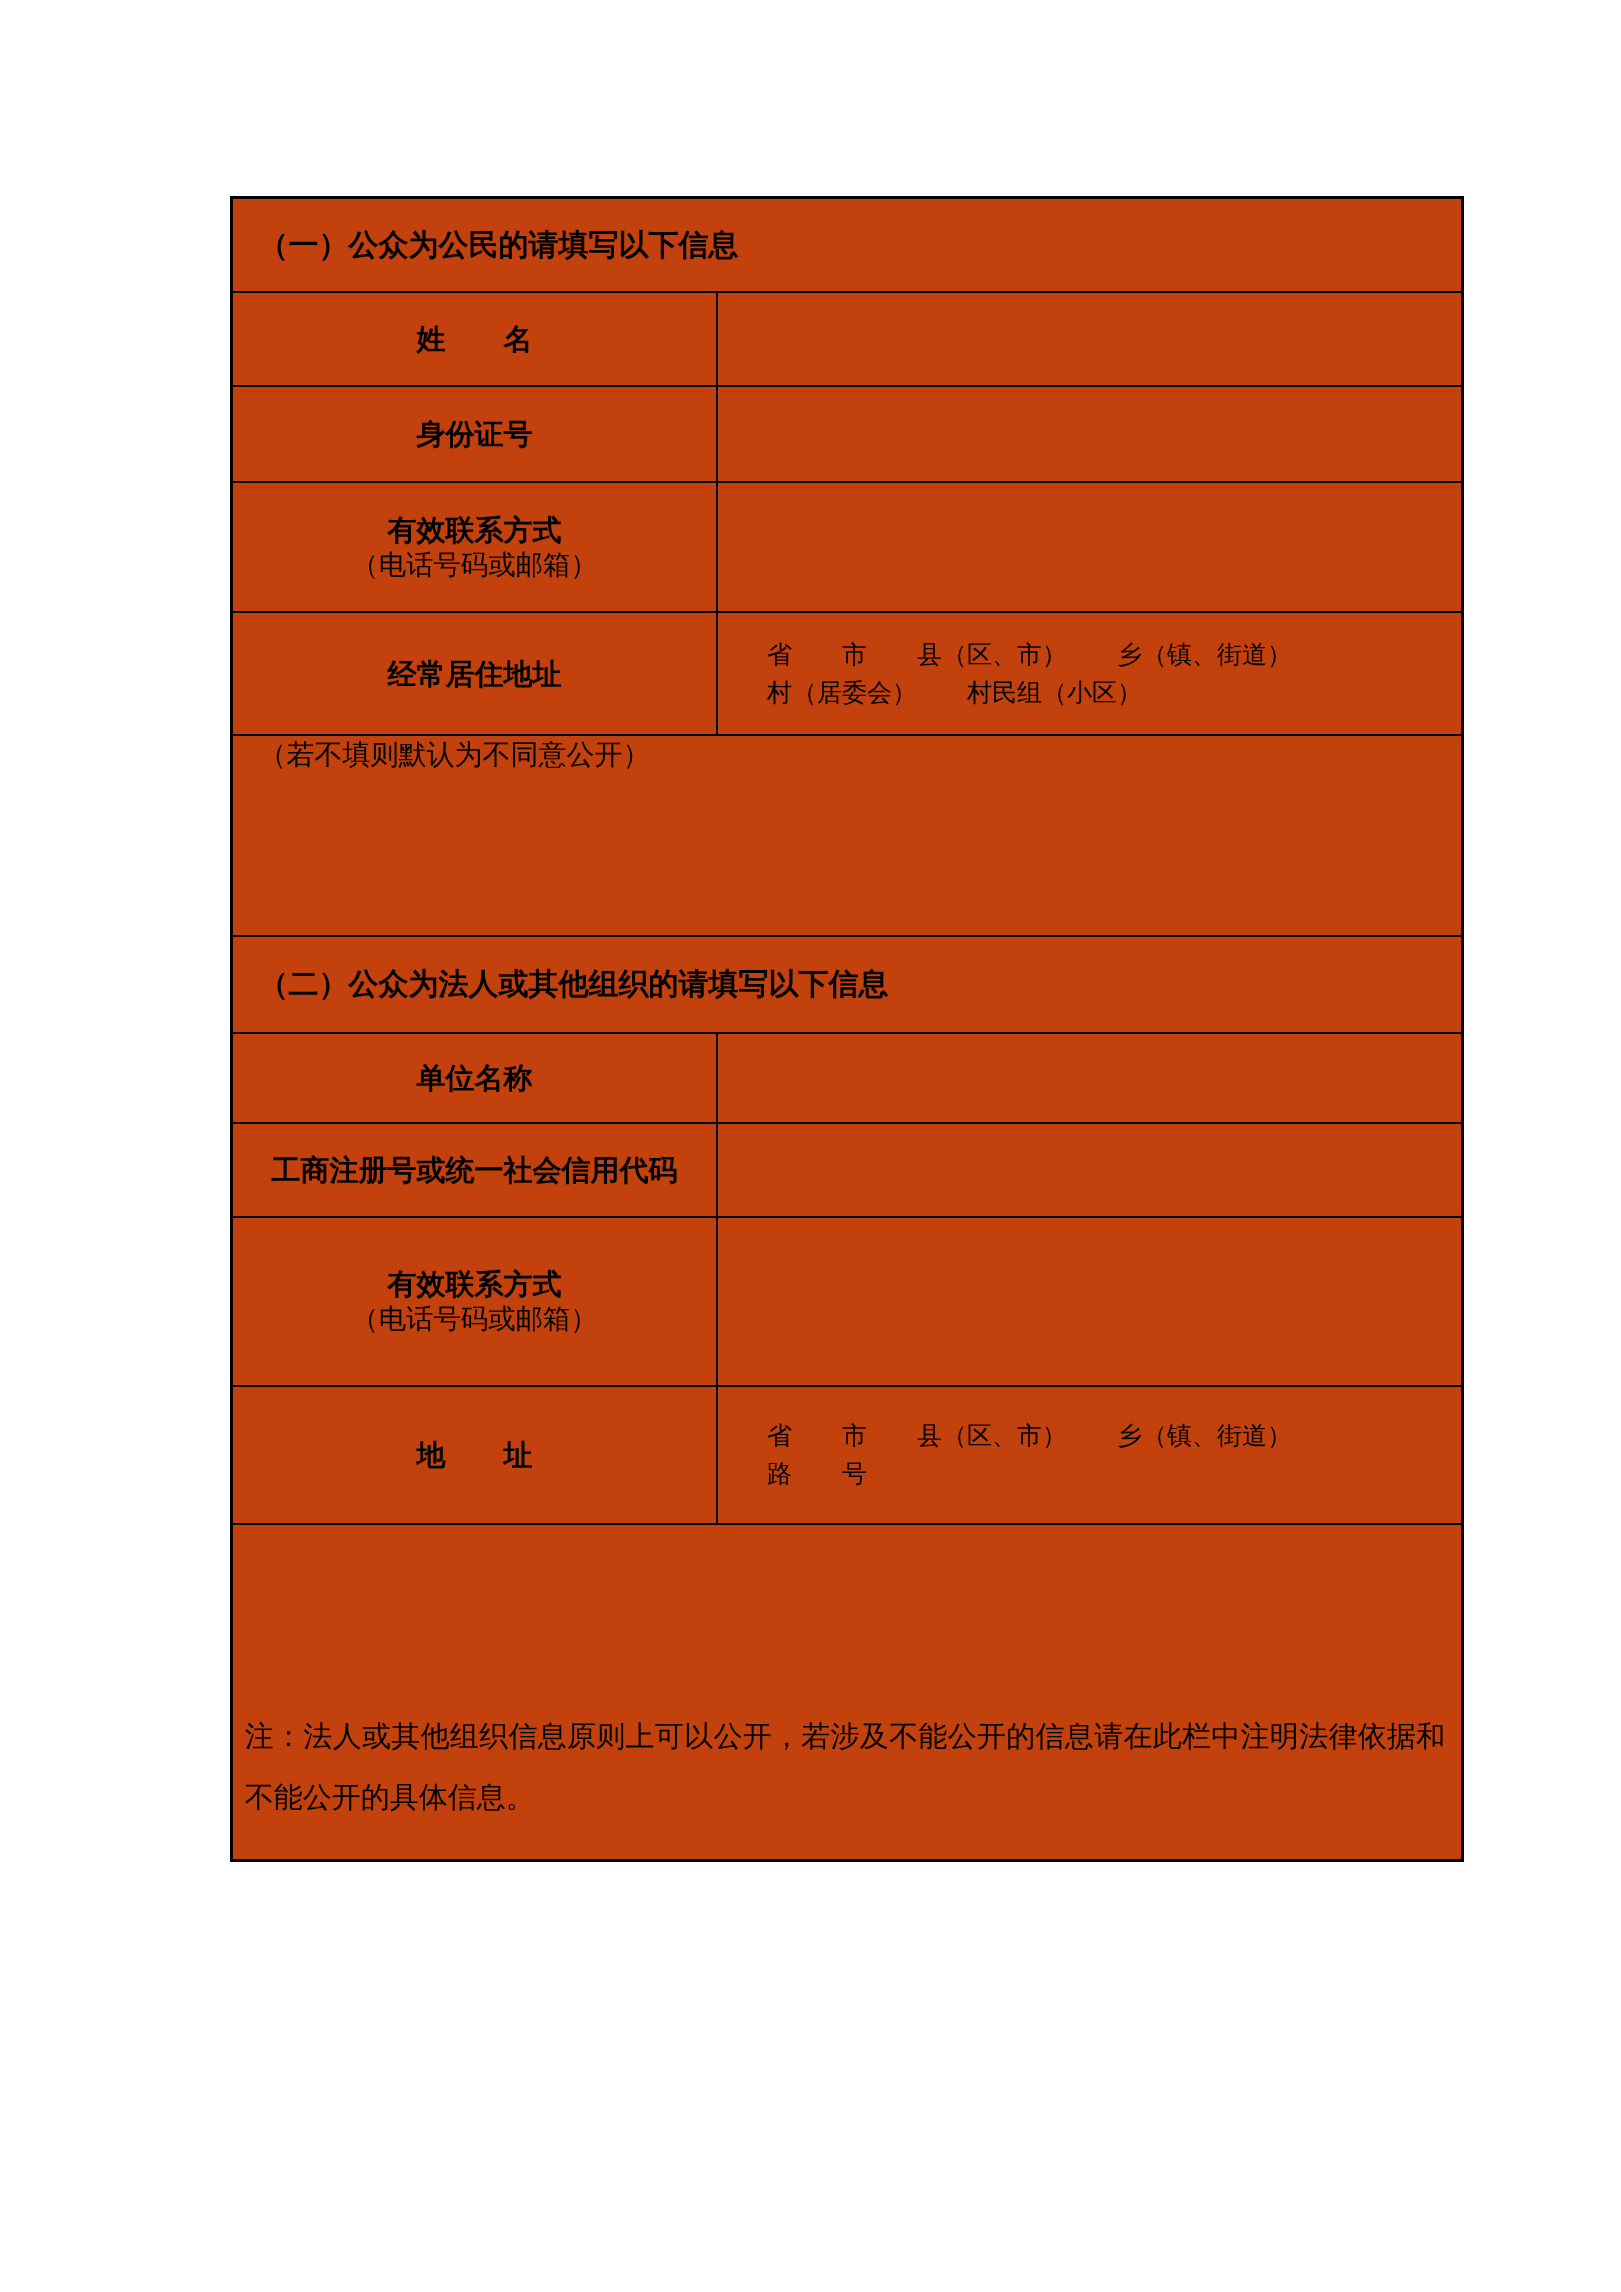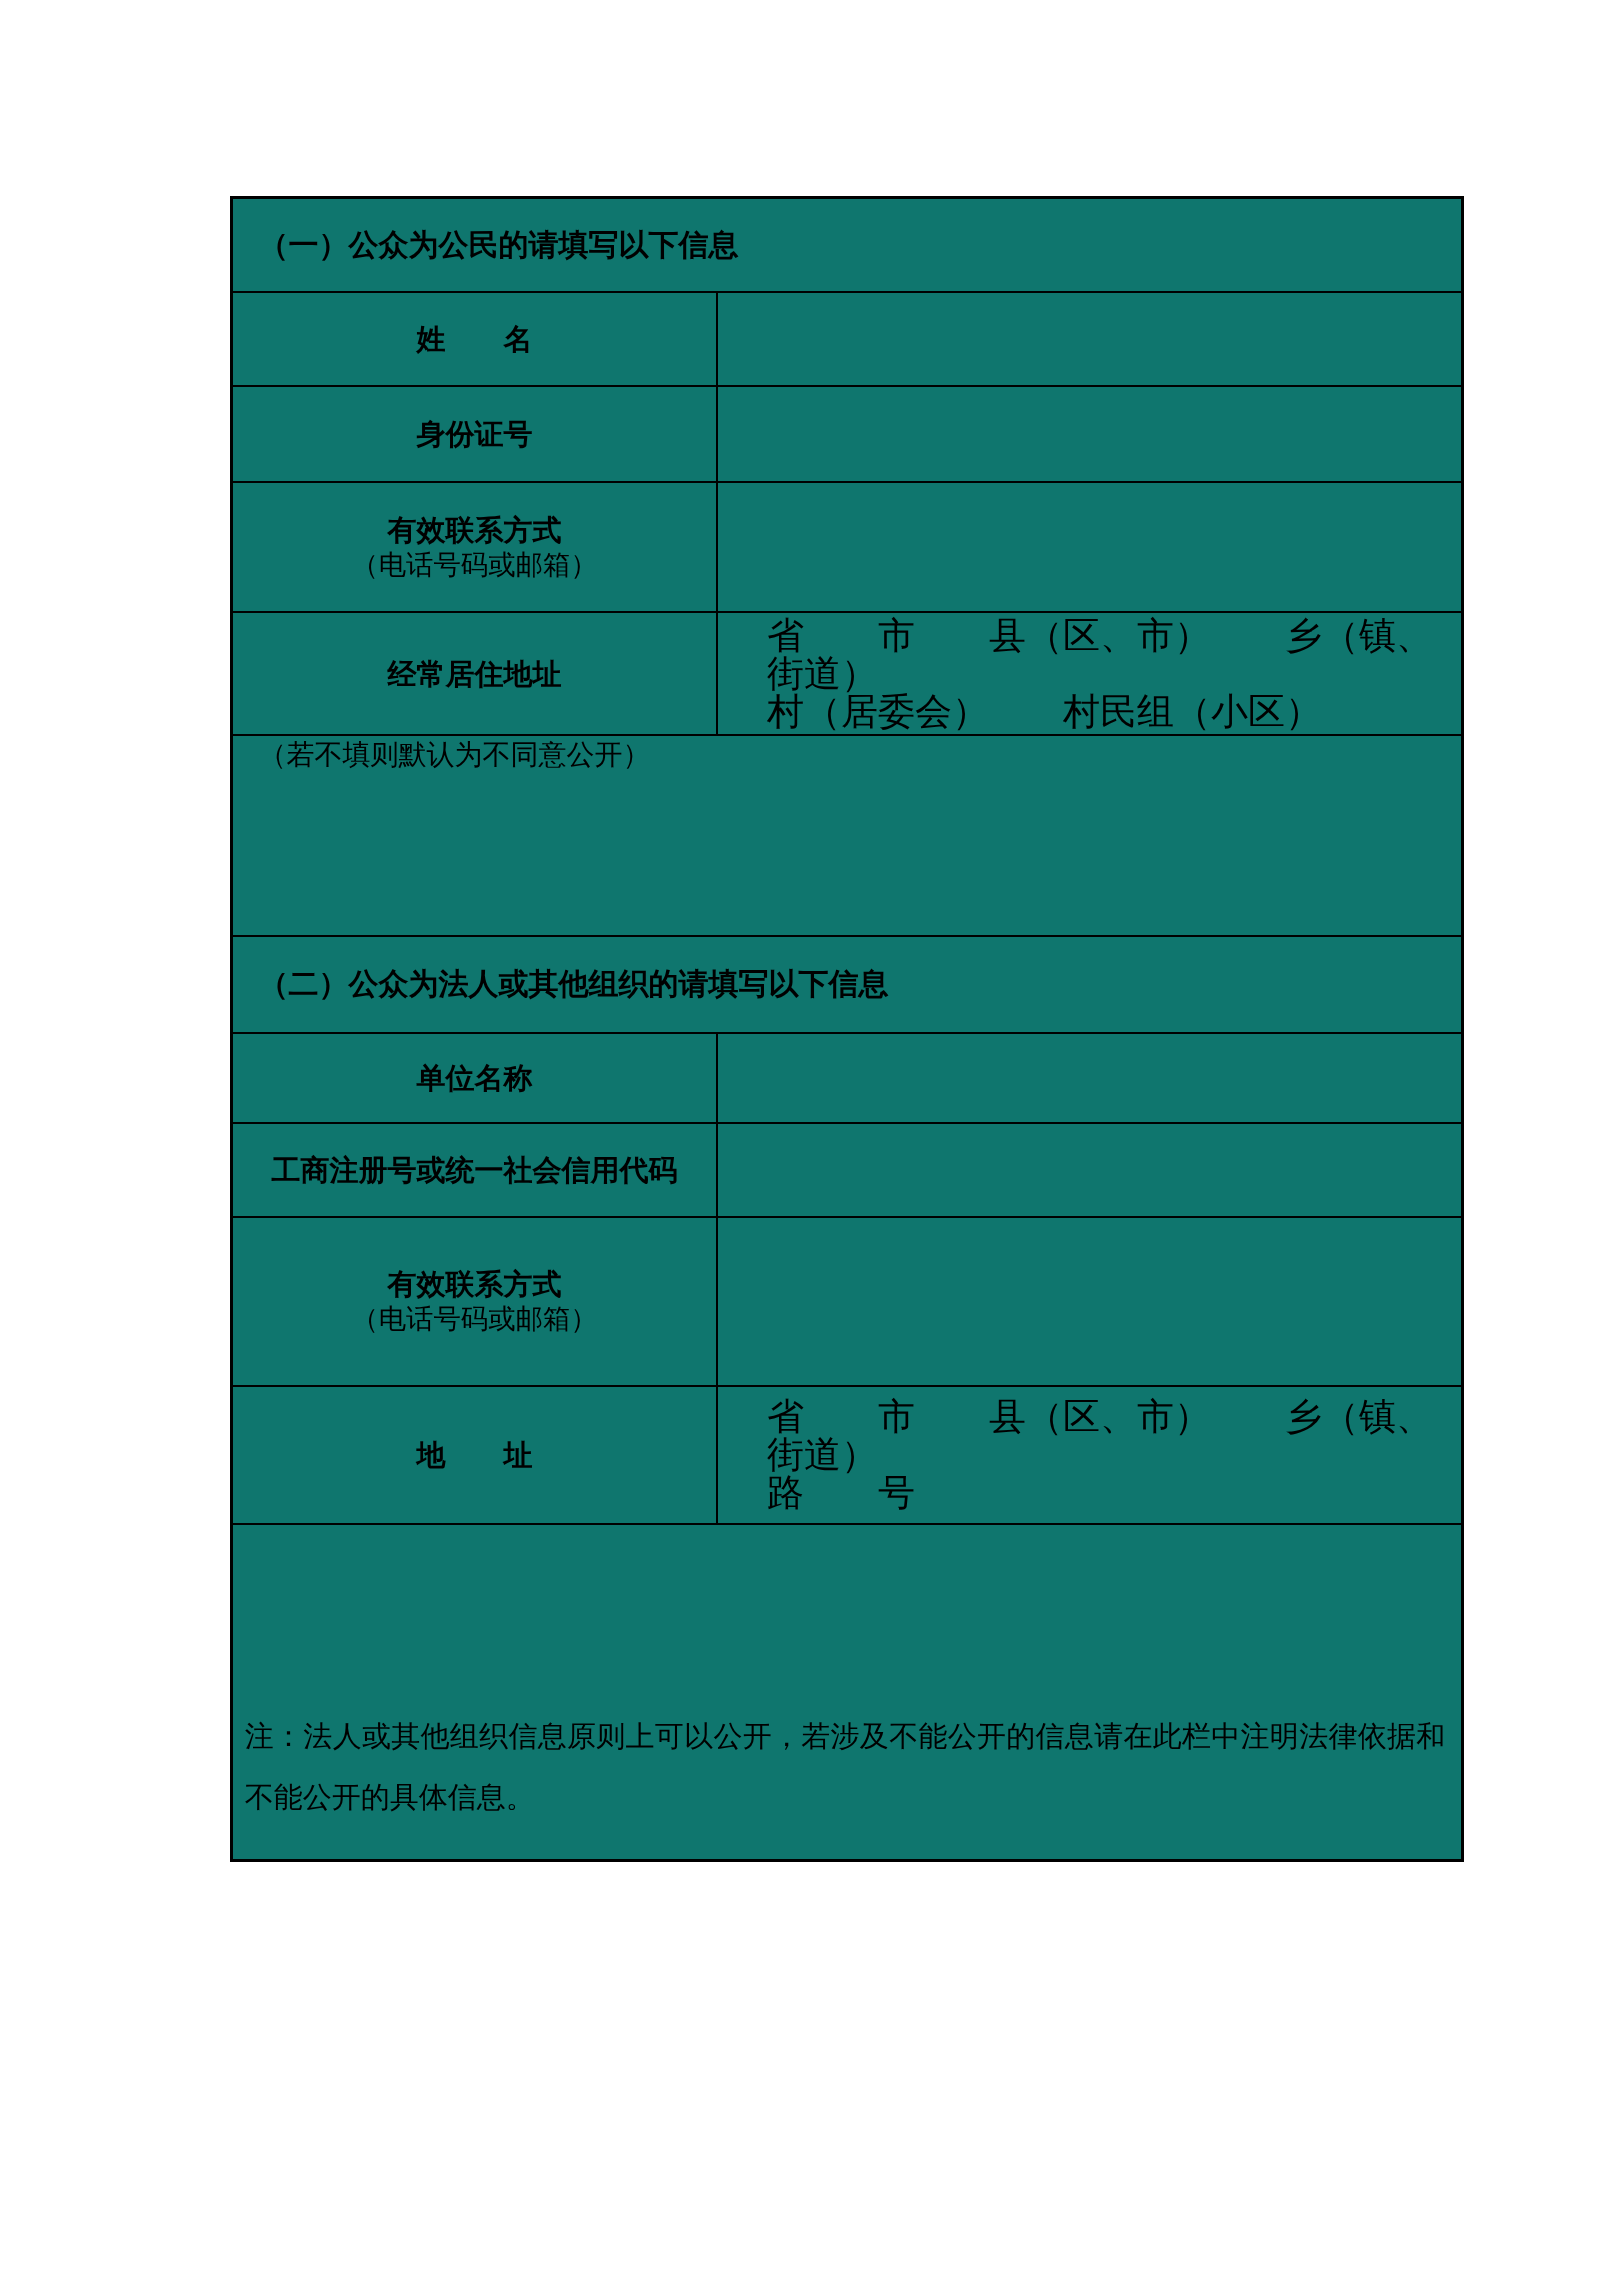--- a/index.html
+++ b/index.html
@@ -15,21 +15,21 @@
     background: #ffffff;
     overflow: hidden;
   }
   .form-table {
     position: absolute;
     left: 230px; top: 196px;
     width: 1234px; height: 1666px;
     border: 3.9px solid #000000;
     display: flex;
     flex-direction: column;
-    background: #0f766e;
+    background: #c2410c;
   }
   .row {
     display: flex;
     flex-direction: row;
     border-bottom: 2px solid #000000;
     flex-shrink: 0;
   }
   .row:last-child { border-bottom: none; flex: 1; }
   .cell { height: 100%; }
   .label-cell {
@@ -63,21 +63,21 @@
     align-items: center;
     border-bottom: 2px solid #000000;
     flex-shrink: 0;
   }
   .section-title {
     font-size: 30px;
     font-weight: bold;
     padding-left: 25.5px;
   }
   .value-line {
-    font-size: 37px;
+    font-size: 25px;
     line-height: 38px;
     padding-left: 49px;
     padding-right: 9.8px;
   }
   .consent-cell {
     justify-content: flex-start;
   }
   .consent-hint {
     font-size: 28px;
     padding-left: 25.5px;

